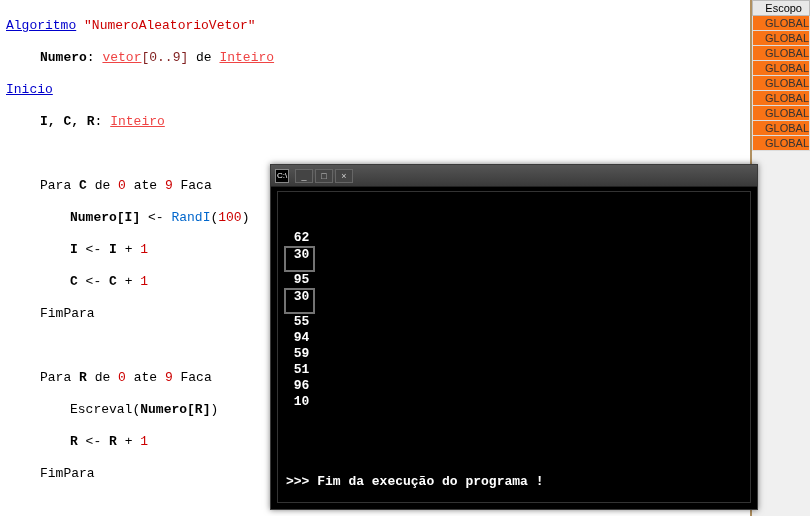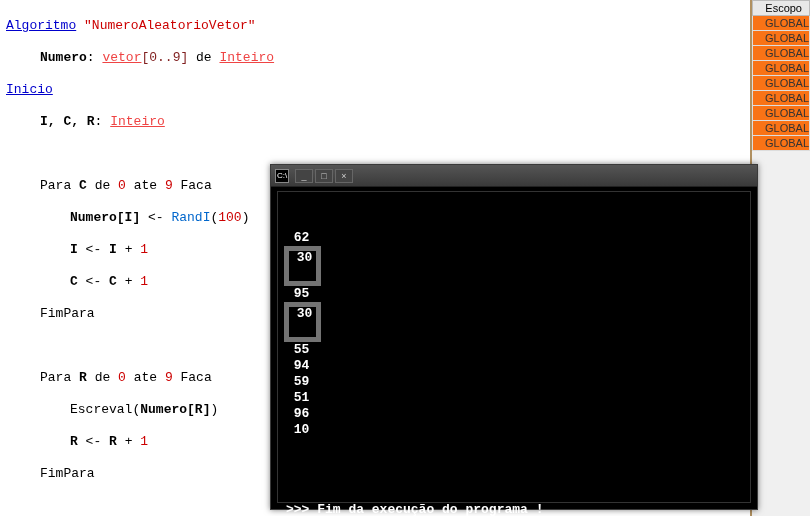--- a/index.html
+++ b/index.html
@@ -104,23 +104,23 @@
     color: #fff;
     font-family: "Courier New", monospace;
     font-size: 13px;
     line-height: 16px;
     padding: 6px 8px;
     white-space: pre;
     border: 1px solid #333;
     font-weight: bold;
   }
   .hl {
-    border: 5px solid #737373;
+    border: 2px solid #737373;
     display: inline-block;
-    padding: 0 4px 16px 0;
+    padding: 0 4px 8px 0;
     margin-left: -2px;
     line-height: 14px;
   }
   .out-line { display: block; }
 </style>
 </head>
 <body>
 
 <div class="editor">
 <div class="row"><span class="kw-blue">Algoritmo</span> <span class="str-red">"NumeroAleatorioVetor"</span></div>

